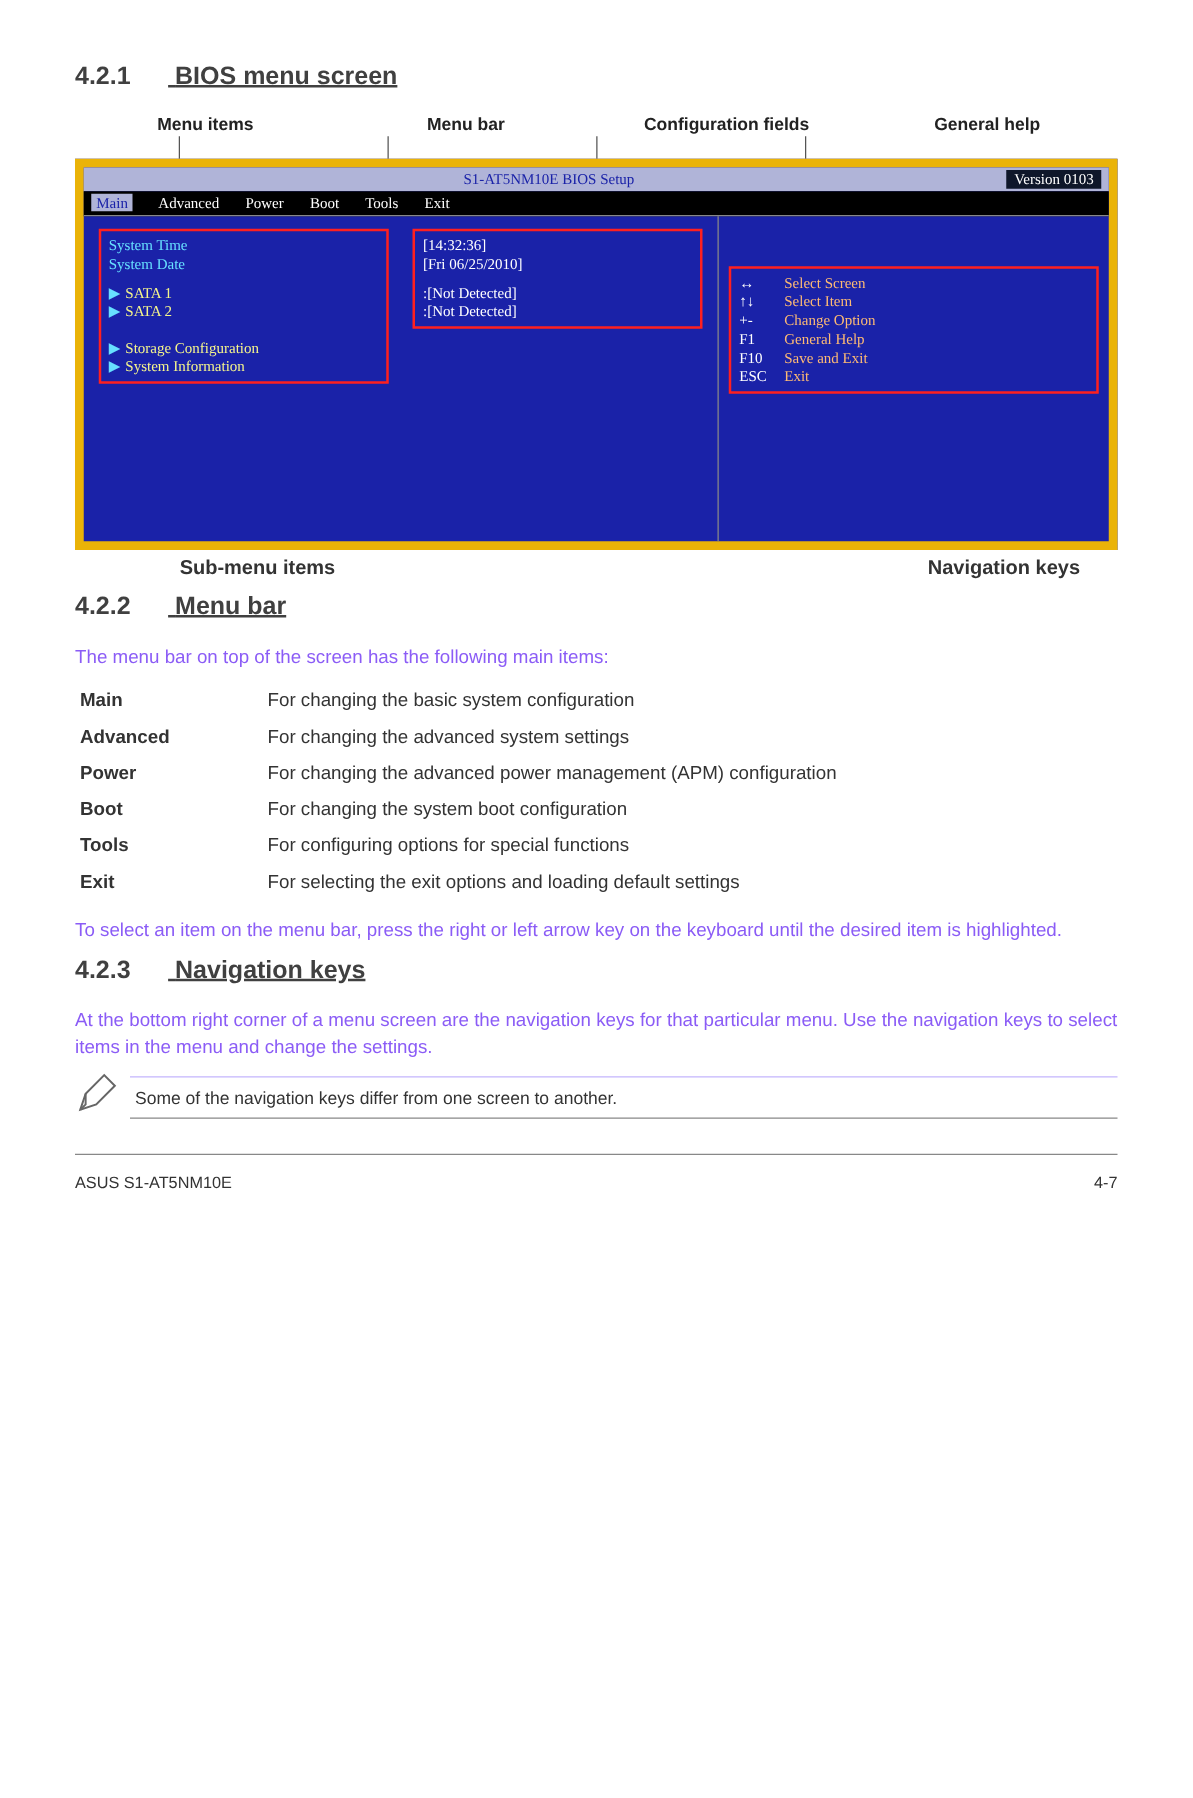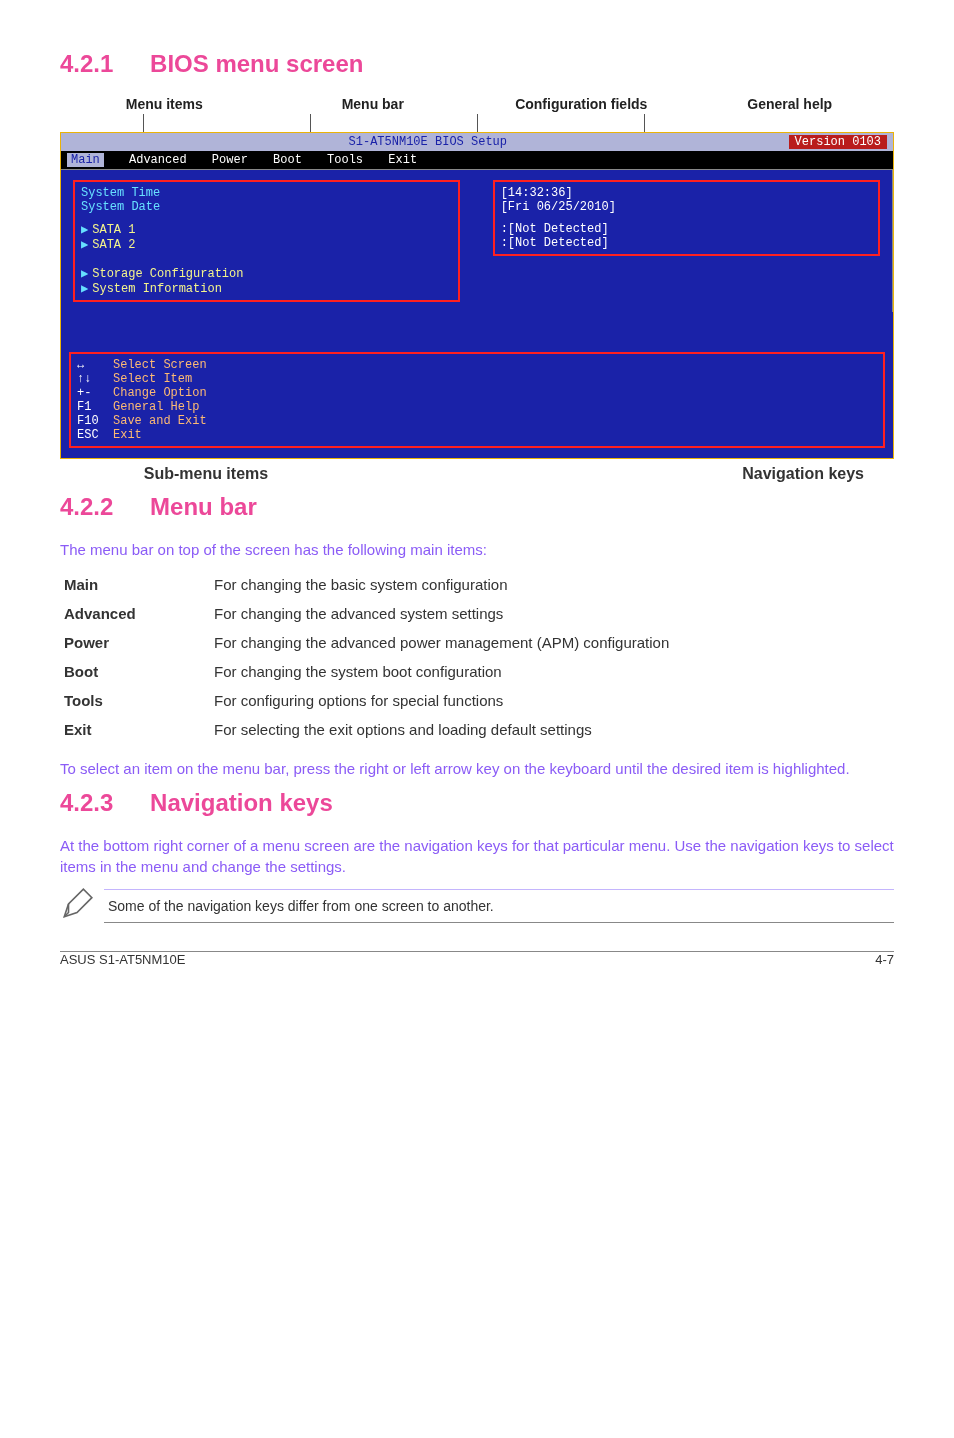--- a/index.html
+++ b/index.html
@@ -5,57 +5,58 @@
   * { box-sizing: border-box; }
   body {
     margin: 0;
     padding: 40px 60px;
     font-family: Arial, Helvetica, sans-serif;
     color: #333;
     background: #fff;
     width: 954px;
   }
   h2.section {
-    font-size: 24px;
+    font-size: 20px;
     font-weight: bold;
     margin: 10px 0 18px 0;
-    color: #ec4899;
+    color: #404040;
+    text-decoration: underline;
   }
   h2.section .num { display: inline-block; margin-right: 30px; }
   .labels-row { display: flex; justify-content: space-between; font-size: 14px; font-weight: bold; color: #222; margin-bottom: 2px; }
   .labels-row .lbl { flex: 1; text-align: center; }
   .conn-lines { display: flex; height: 18px; }
   .conn-lines .line { flex: 1; border-left: 1px solid #555; height: 18px; }
   .bios-box {
-    border: 1px solid #eab308;
+    border: 7px solid #eab308;
     background: #1a22a8;
     color: #fff;
-    font-family: Liberation Mono, monospace;
+    font-family: Liberation Serif, serif;
     font-size: 12px;
     position: relative;
     width: 100%;
   }
   .bios-header {
     background: #b0b4d8;
     color: #1a22a8;
     padding: 2px 6px;
     white-space: pre;
     display: flex;
   }
   .bios-header .left { flex: 1; }
-  .bios-header .right { color: #fff; background: #b91c1c; padding: 0 6px; }
+  .bios-header .right { color: #fff; background: #0f172a; padding: 0 6px; }
   .bios-menubar {
     background: #000000;
     color: #fff;
     padding: 2px 6px;
     border-bottom: 1px solid #888;
   }
   .bios-menubar span { margin-right: 18px; }
   .bios-menubar .sel { background: #b0b4d8; color: #1a22a8; padding: 0 4px; }
-  .bios-body { display: flex; min-height: 260px; flex-direction: column; }
+  .bios-body { display: flex; min-height: 260px; }
   .bios-left {
     flex: 0 0 62%;
     padding: 10px 12px;
     border-right: 1px solid #888;
     position: relative;
   }
   .bios-right {
     flex: 1;
     padding: 10px 8px;
     color: #fff;
@@ -78,21 +79,21 @@
   .below-labels { display: flex; font-size: 16px; font-weight: bold; margin-top: 6px; }
   .below-labels .a { flex: 0 0 35%; text-align: center; }
   .below-labels .b { flex: 1; text-align: right; padding-right: 30px; }
   p.body { font-size: 15px; margin: 14px 0 10px 0; color: #8b5cf6; line-height: 1.4; }
   table.defs { border-collapse: collapse; width: 100%; font-size: 15px; }
   table.defs td { padding: 6px 4px; vertical-align: top; }
   table.defs td.k { width: 150px; font-weight: bold; }
   .note-row { display: flex; align-items: center; margin: 10px 0 24px 0; }
   .note-icon { width: 44px; }
   .note-text { flex: 1; border-top: 1px solid #c4b5fd; border-bottom: 1px solid #888; padding: 8px 4px; font-size: 14px; }
-  .footer { border-top: 1px solid #888; padding-top: 0; display: flex; justify-content: space-between; font-size: 13px; margin-top: 26px; }
+  .footer { border-top: 1px solid #888; padding-top: 14px; display: flex; justify-content: space-between; font-size: 13px; margin-top: 26px; }
   svg.pencil { width: 34px; height: 34px; }
 </style>
 </head>
 <body>
 
 <h2 class="section">
   <span class="num">4.2.1</span>
   <span>BIOS menu screen</span>
 </h2>
 

